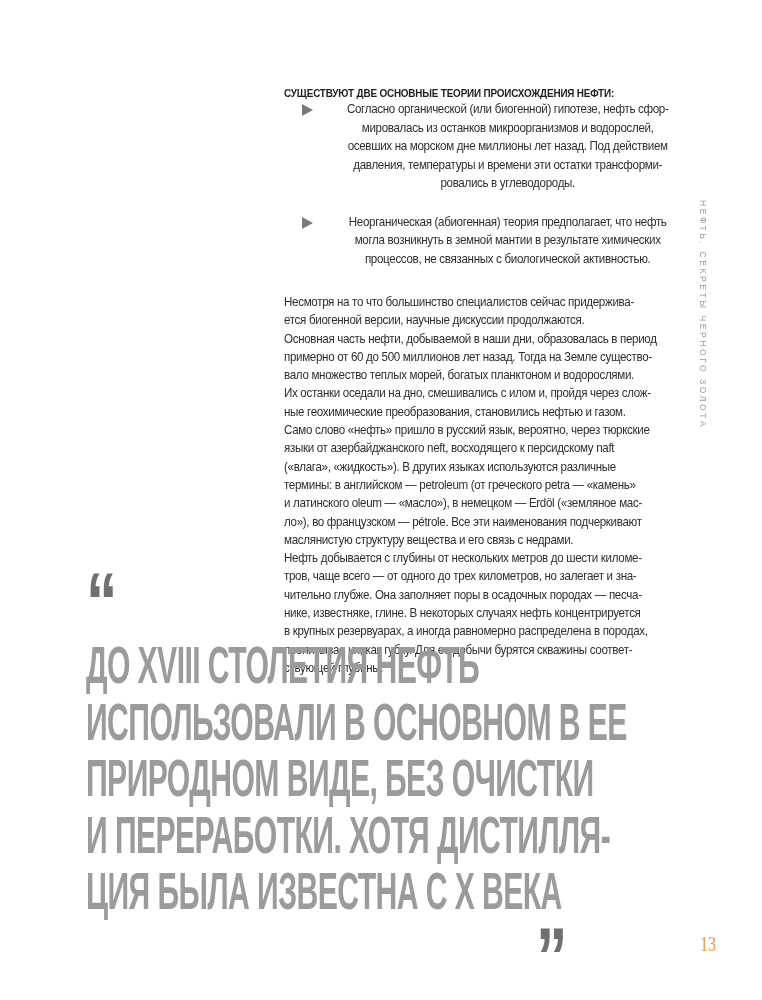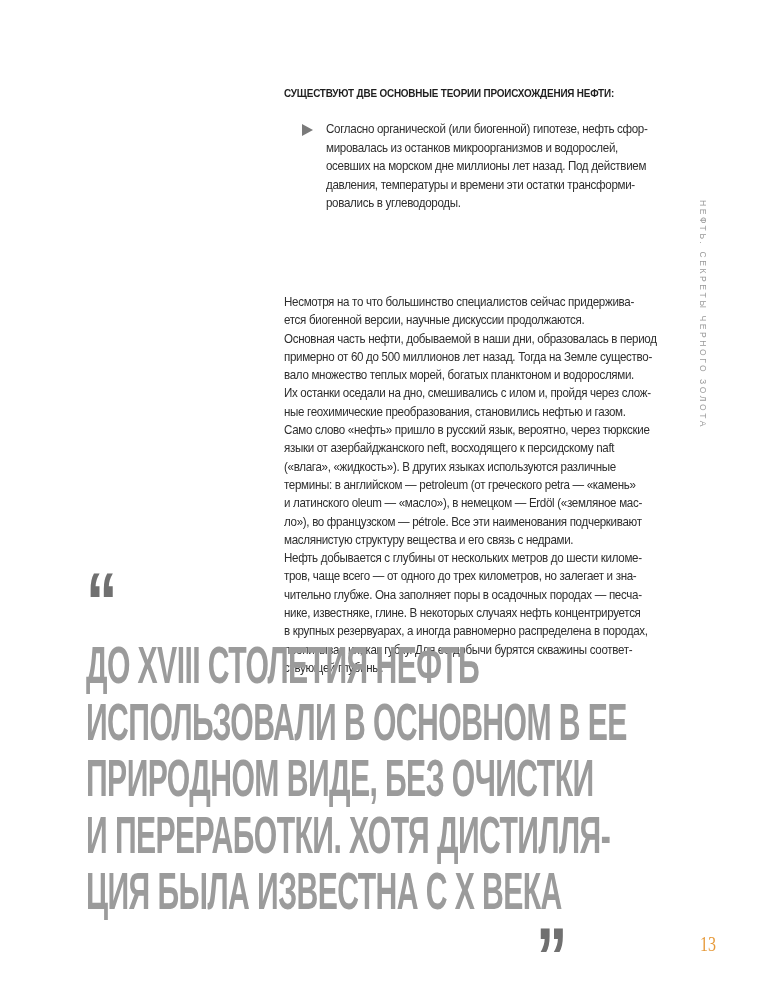--- a/index.html
+++ b/index.html
@@ -30,22 +30,23 @@
       font-size: 11.5px;
       letter-spacing: -0.2px;
       color: #1e1e1e;
       transform: scaleX(0.86);
       transform-origin: left top;
       white-space: nowrap;
     }
     .bullets {
       position: absolute;
       left: 302px;
-      top: 120px;
+      top: 100px;
       width: 392px;
+      text-align: center;
     }
     .bullet-item {
       position: relative;
       padding-left: 24px;
       margin-bottom: 20px;
     }
     .bullet-marker {
       position: absolute;
       left: 0;
       top: 4px;
@@ -156,20 +157,28 @@
     <div class="bullet-item">
       <span class="bullet-marker"></span>
       <div class="bullet-text">
         <div>Согласно органической (или биогенной) гипотезе, нефть сфор-</div>
         <div>мировалась из останков микроорганизмов и водорослей,</div>
         <div>осевших на морском дне миллионы лет назад. Под действием</div>
         <div>давления, температуры и времени эти остатки трансформи-</div>
         <div>ровались в углеводороды.</div>
       </div>
     </div>
+    <div class="bullet-item">
+      <span class="bullet-marker"></span>
+      <div class="bullet-text">
+        <div>Неорганическая (абиогенная) теория предполагает, что нефть</div>
+        <div>могла возникнуть в земной мантии в результате химических</div>
+        <div>процессов, не связанных с биологической активностью.</div>
+      </div>
+    </div>
   </div>
 
   <div class="body-text">
     <div class="para">
       <div>Несмотря на то что большинство специалистов сейчас придержива-</div>
       <div>ется биогенной версии, научные дискуссии продолжаются.</div>
     </div>
     <div class="para">
       <div>Основная часть нефти, добываемой в наши дни, образовалась в период</div>
       <div>примерно от 60 до 500 миллионов лет назад. Тогда на Земле существо-</div>

